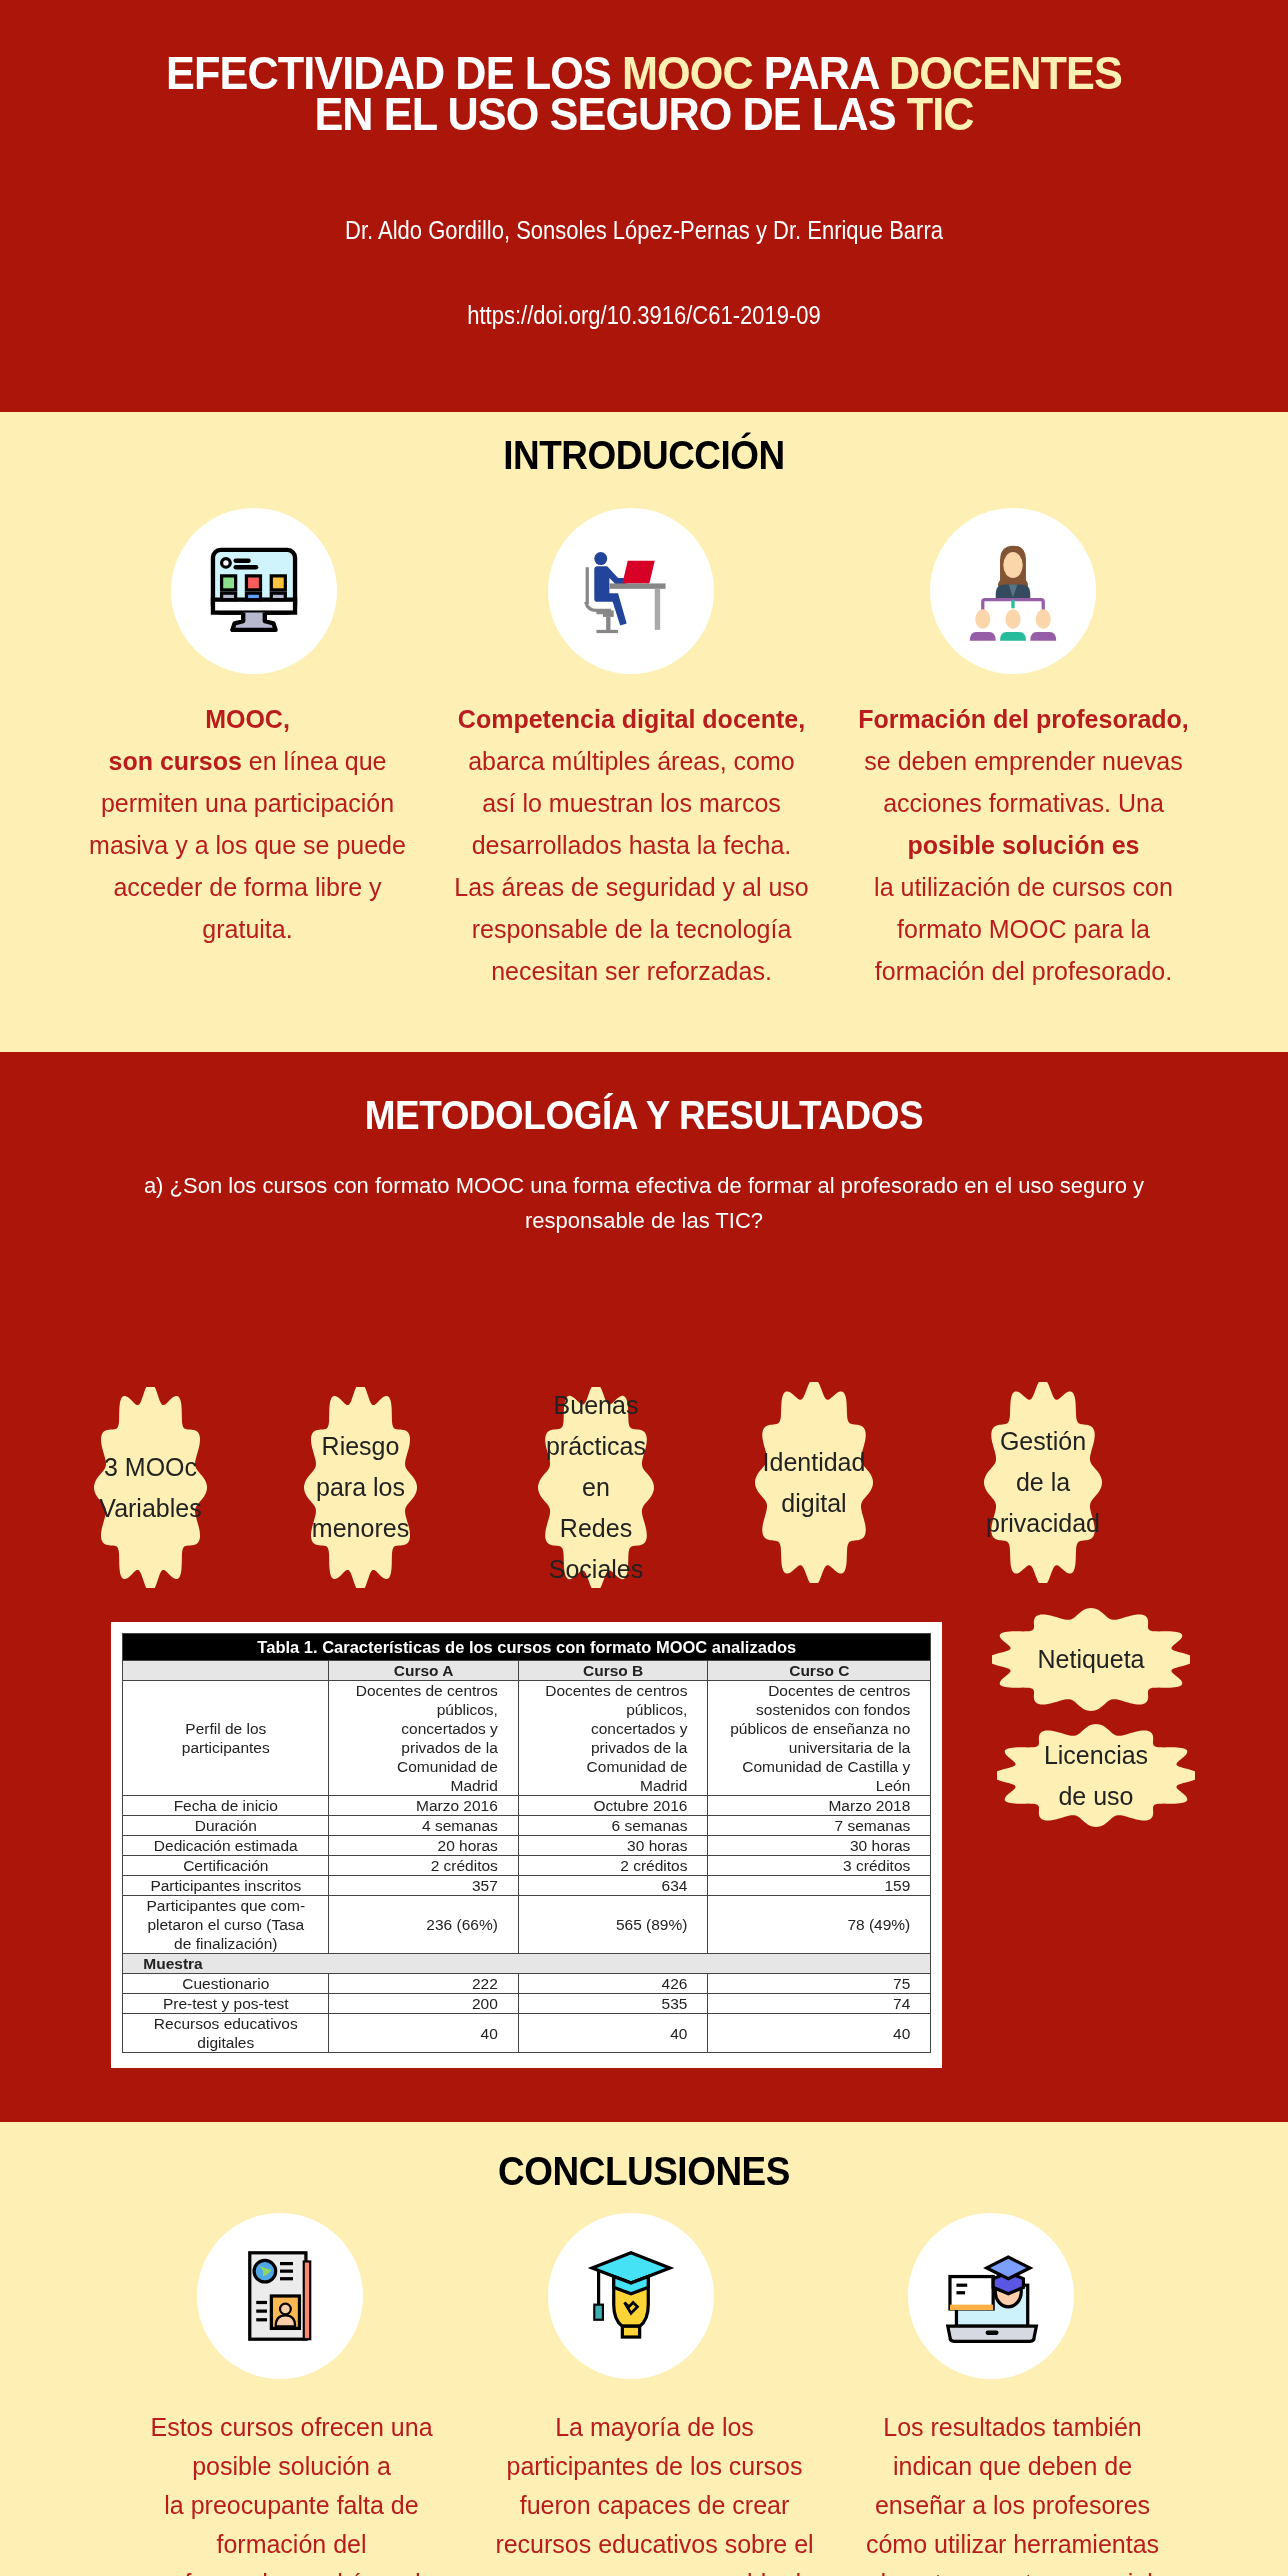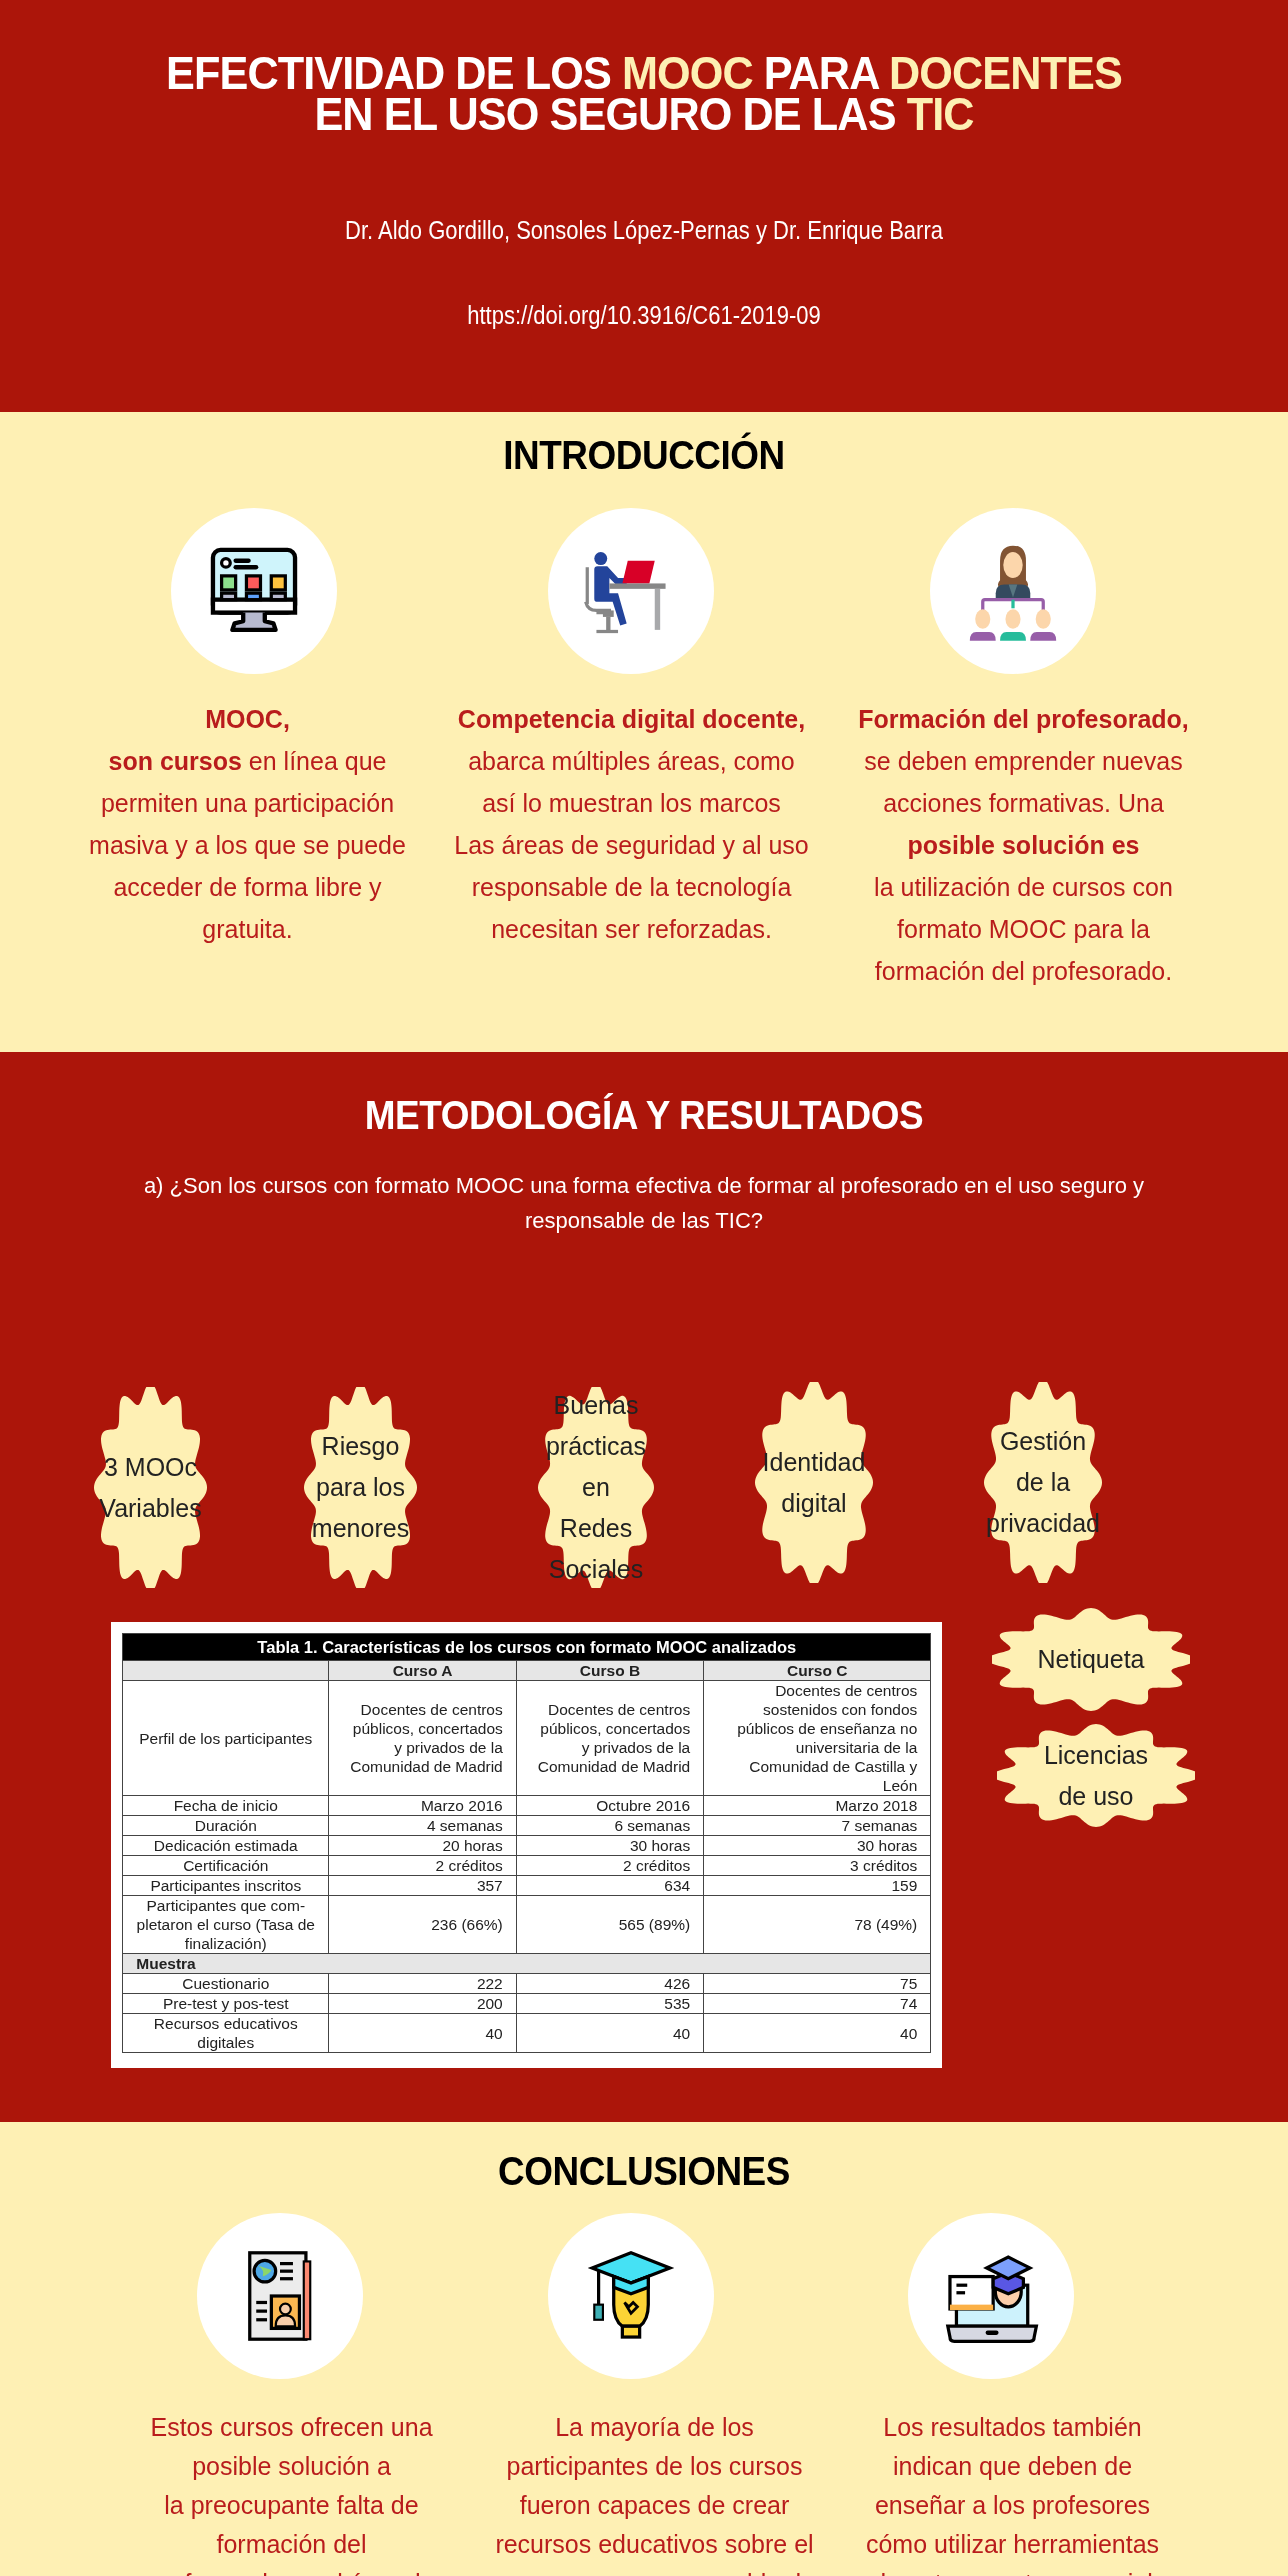--- a/index.html
+++ b/index.html
@@ -42,21 +42,21 @@
   
   .badge { position: absolute; display: flex; align-items: center; justify-content: center;
            text-align: center; font-size: 25px; line-height: 41px; color: #222; }
   .badge svg { position: absolute; left: 0; top: 0; width: 100%; height: 100%; }
   .badge span { position: relative; }
 
   
   #table-card { position: absolute; left: 111px; top: 1622px; width: 831px; height: 446px; background: #fff; }
   #data-table { position: absolute; left: 11.3px; top: 11.3px; width: 809px; border-collapse: collapse;
                 font-family: "Liberation Sans", sans-serif; font-size: 15.5px; color: #222; }
-  #data-table th, #data-table td { border: 1px solid #444; padding: 0 13px; vertical-align: middle; line-height: 19px; margin-top: 18px; }
+  #data-table th, #data-table td { border: 1px solid #444; padding: 0 20px; vertical-align: middle; line-height: 19px; margin-top: 18px; }
   #data-table .cap { background: #000; color: #fff; font-weight: bold; font-size: 16.5px; text-align: center; height: 27px; }
   #data-table .colhead { background: #e6e6e6; font-weight: bold; text-align: center; height: 17.5px; }
   #data-table td.num { text-align: right; }
   #data-table td.lbl { text-align: center; width: 206px; }
   #data-table .group td { background: #e6e6e6; font-weight: bold; }
 </style>
 </head>
 <body>
 
 <div class="page">
@@ -125,20 +125,21 @@
         <div><span style="font-weight: bold;">son cursos</span><span> en línea que</span></div>
         <div><span>permiten una participación</span></div>
         <div><span>masiva y a los que se puede</span></div>
         <div><span>acceder de forma libre y</span></div>
         <div><span>gratuita.</span></div>
       </div>
     <div class="col-text" style="left:451px;top:286px;" id="intro-col-1">
         <div style="font-weight: bold;">Competencia digital docente,</div>
         <div><span>abarca múltiples áreas, como</span></div>
         <div><span>así lo muestran los marcos</span></div>
+        <div><span>desarrollados hasta la fecha.</span></div>
         <div><span>Las áreas de seguridad y al uso</span></div>
         <div><span>responsable de la tecnología</span></div>
         <div><span>necesitan ser reforzadas.</span></div>
       </div>
     <div class="col-text" style="left:843px;top:286px;" id="intro-col-2">
         <div style="font-weight: bold;">Formación del profesorado,</div>
         <div><span>se deben emprender nuevas</span></div>
         <div><span>acciones formativas. Una</span></div>
         <div><span style="font-weight: bold;">posible solución es</span></div>
         <div><span>la utilización de cursos con</span></div>

